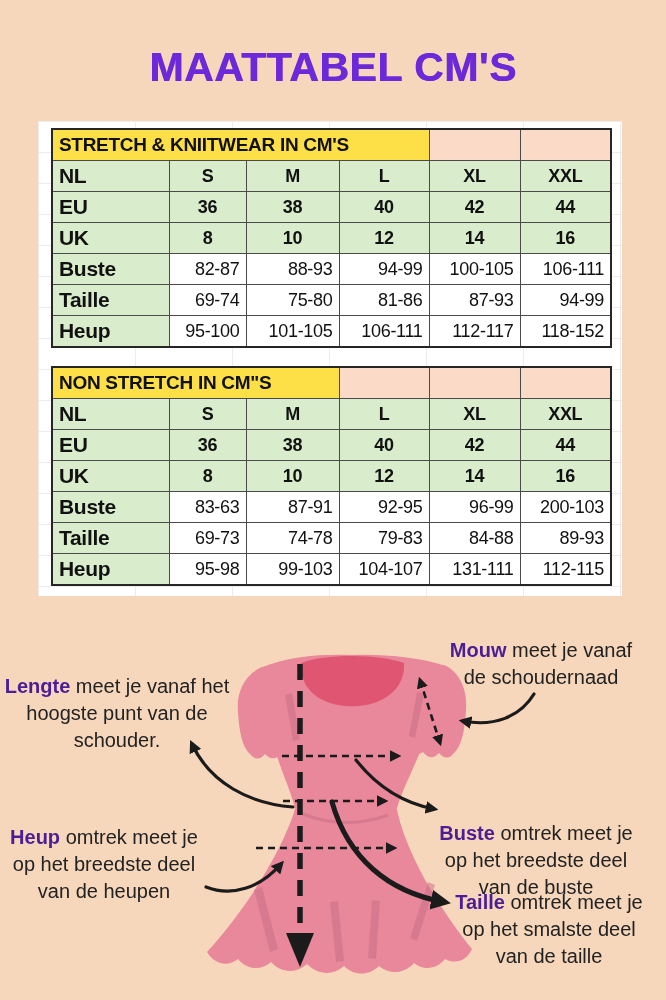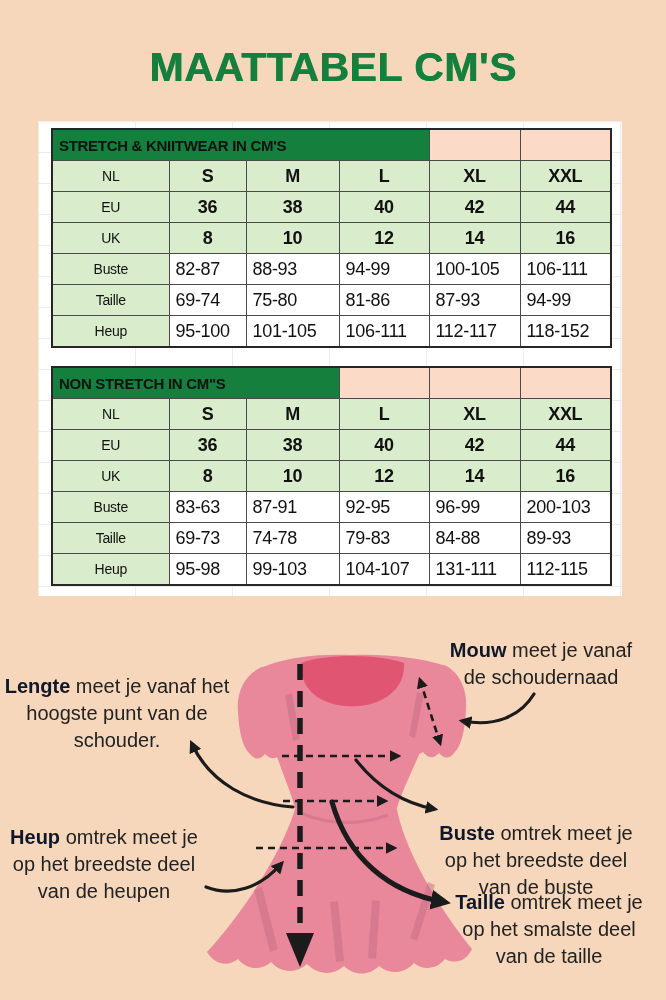--- a/index.html
+++ b/index.html
@@ -1,44 +1,44 @@
 <!DOCTYPE html>
 <html><head>
 <meta charset="utf-8">
 <style>
   html,body{margin:0;padding:0;}
   .canvas{position:relative;width:666px;height:1000px;background:#f6d7bb;overflow:hidden;
           font-family:"Liberation Sans",sans-serif;color:#111;}
 
   
   .main-title{position:absolute;top:44px;left:0;width:666px;text-align:center;
-              font-size:41px;font-weight:800;letter-spacing:.5px;color:#15803d;
+              font-size:41px;font-weight:800;letter-spacing:.5px;color:#6d28d9;
               text-shadow:.7px 0 0 currentColor;}
 
   
   .sheet{position:absolute;left:38px;top:121px;width:584px;height:475px;background:#ffffff;
          background-image:linear-gradient(to right,#ececec 1px,transparent 1px),
                           linear-gradient(to bottom,#ececec 1px,transparent 1px);
          background-size:97px 31px;}
 
   table.size-table{position:absolute;border-collapse:collapse;table-layout:fixed;
                    background:#fff;border:2px solid #262626;}
   table.size-table td{border:1px solid #4a4a4a;height:30px;padding:0 6px;
                       white-space:nowrap;overflow:hidden;letter-spacing:-.3px;}
-  td.th{background:#15803d;font-weight:bold;font-size:15px;text-align:left;}
+  td.th{background:#fde047;font-weight:bold;font-size:19px;text-align:left;}
   td.the{background:#fbdbc8;}
-  td.lbl{background:#d9edcc;font-weight:normal;font-size:14px;text-align:center;}
+  td.lbl{background:#d9edcc;font-weight:bold;font-size:21px;text-align:left;}
   td.sz{background:#d9edcc;font-weight:bold;font-size:18px;text-align:center;}
-  td.val{background:#fff;font-size:18px;font-weight:400;text-align:left;}
+  td.val{background:#fff;font-size:18px;font-weight:400;text-align:right;}
 
   
   .diagram-svg{position:absolute;left:0;top:600px;width:666px;height:400px;}
   .ann{position:absolute;width:260px;text-align:center;font-size:20px;line-height:27px;
        color:#222;white-space:pre-line;}
-  .ann b{color:#0f172a;}
+  .ann b{color:#4c1d95;}
   .dash{stroke:#1b1b1b;stroke-width:2.6;stroke-dasharray:7 5;fill:none;}
   .dash-v{stroke:#1b1b1b;stroke-width:5.5;stroke-dasharray:16 11;fill:none;}
   .curve{stroke:#1b1b1b;stroke-width:3.2;fill:none;stroke-linecap:round;}
   .curve-big{stroke:#1b1b1b;stroke-width:5;fill:none;stroke-linecap:round;}
 </style>
 </head>
 <body>
 
 <div class="canvas">
 

